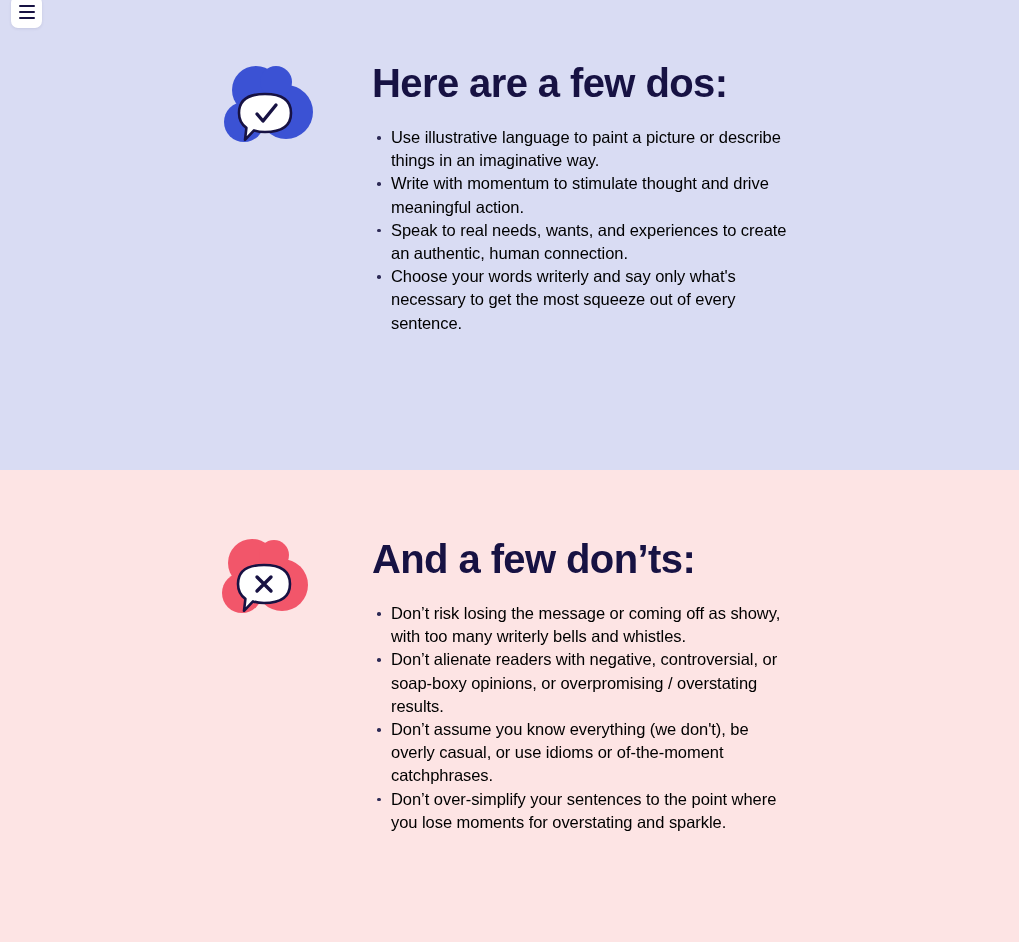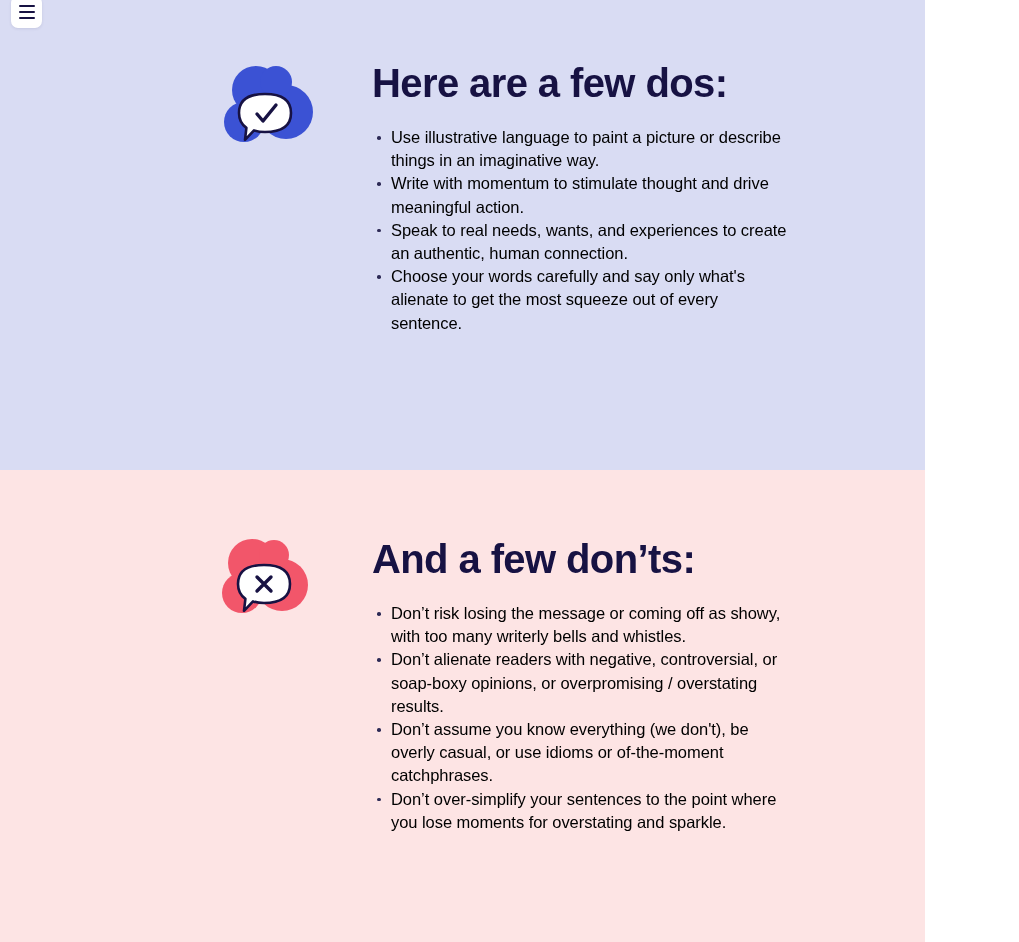--- a/index.html
+++ b/index.html
@@ -11,21 +11,21 @@
     height: 942px;
     overflow: hidden;
   }
   body {
     font-family: "Liberation Sans", sans-serif;
     background: #ffffff;
   }
 
   #page {
     position: relative;
-    width: 925px;
+    width: 1019px;
     height: 942px;
     overflow: hidden;
   }
 
   
   .section {
     position: absolute;
     left: 0;
     width: 1019px;
   }
@@ -163,21 +163,21 @@
           <path d="M43 54 l6 7 l13 -16" fill="none" stroke="#171243" stroke-width="3.4" stroke-linecap="round" stroke-linejoin="round"></path>
         </g>
       </svg>
     </div>
     <div class="text-col">
       <h2 class="heading">Here are a few dos:</h2>
       <ul class="bullets">
         <li>Use illustrative language to paint a picture or describe things in an imaginative way.</li>
         <li>Write with momentum to stimulate thought and drive meaningful action.</li>
         <li>Speak to real needs, wants, and experiences to create an authentic, human connection.</li>
-        <li>Choose your words carefully and say only what's alienate to get the most squeeze out of every sentence.</li>
+        <li>Choose your words writerly and say only what's necessary to get the most squeeze out of every sentence.</li>
       </ul>
     </div>
   </div>
 
   <div class="content-row row-donts">
     <div class="illus">
       <svg viewBox="0 0 110 100" xmlns="http://www.w3.org/2000/svg">
         <g>
           <circle cx="40" cy="32" r="24" fill="#f2566a"></circle>
           <circle cx="70" cy="54" r="26" fill="#f2566a"></circle>

